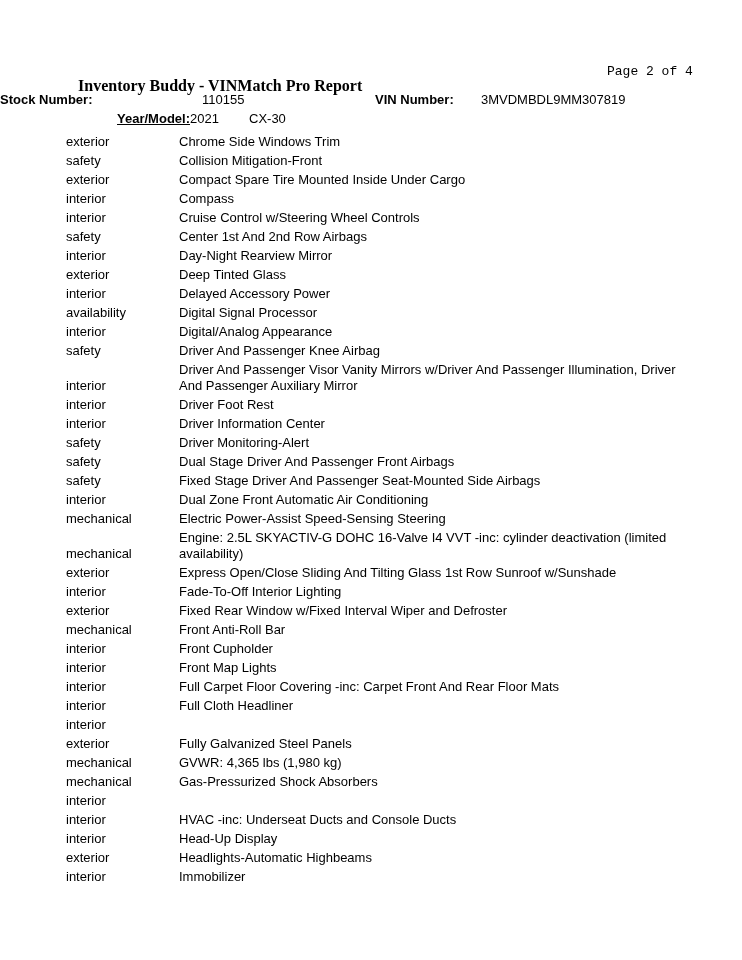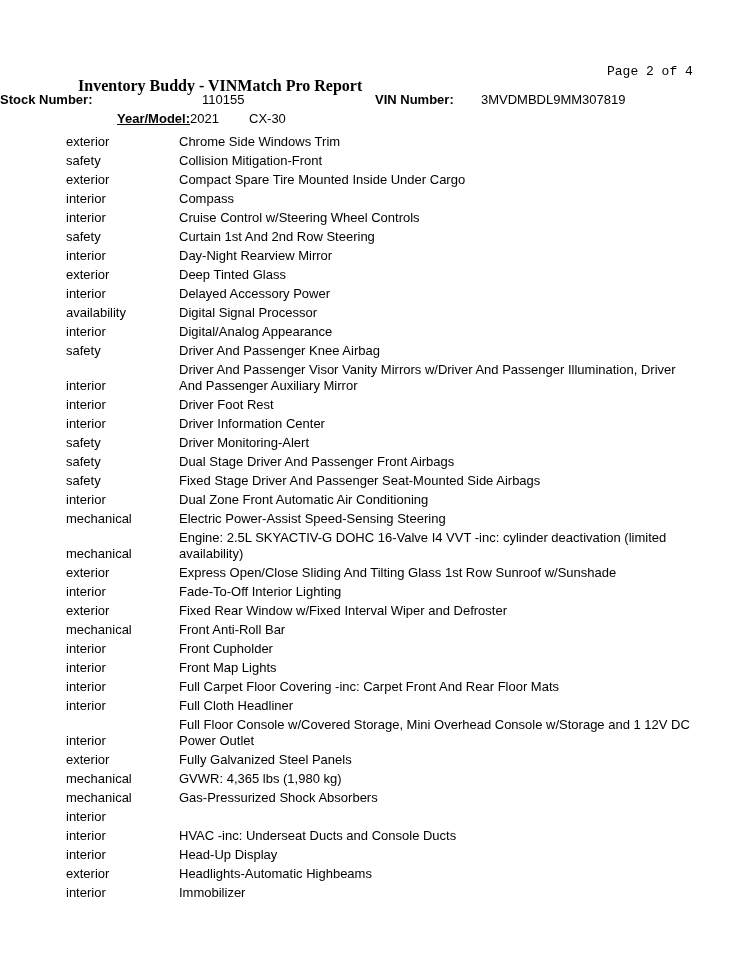--- a/index.html
+++ b/index.html
@@ -114,21 +114,21 @@
     <div class="fdesc">Compass</div>
   </div>
 
   <div class="frow">
     <div class="fcat">interior</div>
     <div class="fdesc">Cruise Control w/Steering Wheel Controls</div>
   </div>
 
   <div class="frow">
     <div class="fcat">safety</div>
-    <div class="fdesc">Curtain 1st And 2nd Row Steering</div>
+    <div class="fdesc">Center 1st And 2nd Row Airbags</div>
   </div>
 
   <div class="frow">
     <div class="fcat">interior</div>
     <div class="fdesc">Day-Night Rearview Mirror</div>
   </div>
 
   <div class="frow">
     <div class="fcat">exterior</div>
     <div class="fdesc">Deep Tinted Glass</div>
@@ -234,21 +234,20 @@
     <div class="fdesc">Full Carpet Floor Covering -inc: Carpet Front And Rear Floor Mats</div>
   </div>
 
   <div class="frow">
     <div class="fcat">interior</div>
     <div class="fdesc">Full Cloth Headliner</div>
   </div>
 
   <div class="frow">
     <div class="fcat">interior</div>
-    <div class="fdesc">Full Floor Console w/Covered Storage, Mini Overhead Console w/Storage and 1 12V DC Power Outlet</div>
   </div>
 
   <div class="frow">
     <div class="fcat">exterior</div>
     <div class="fdesc">Fully Galvanized Steel Panels</div>
   </div>
 
   <div class="frow">
     <div class="fcat">mechanical</div>
     <div class="fdesc">GVWR: 4,365 lbs (1,980 kg)</div>

